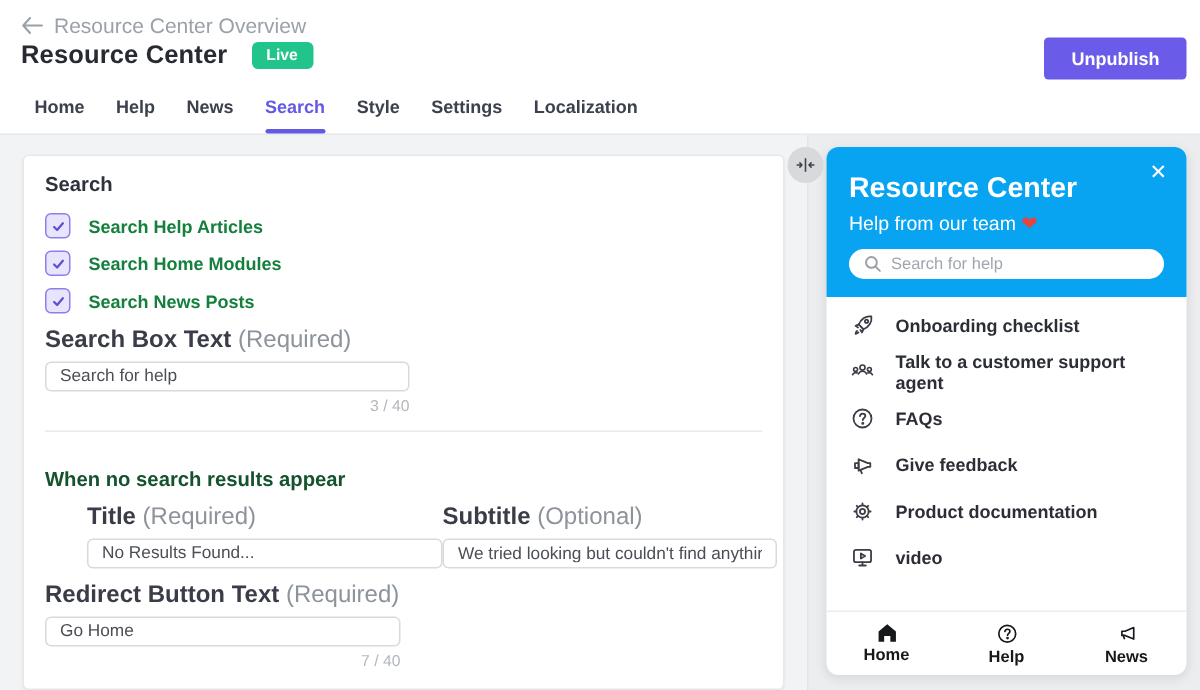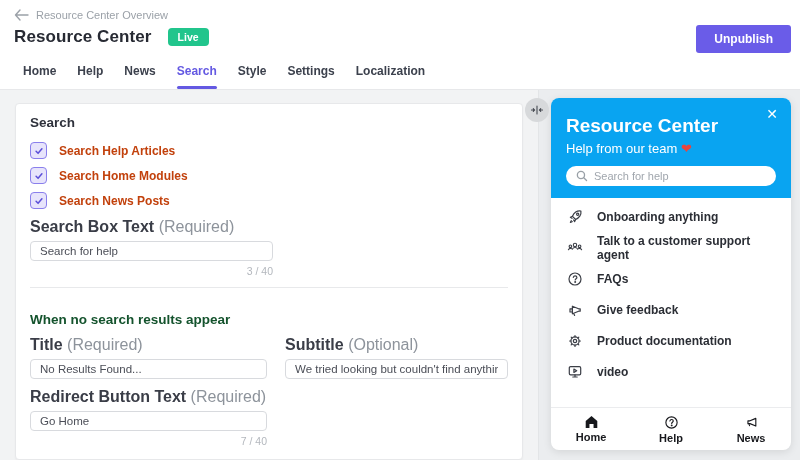--- a/index.html
+++ b/index.html
@@ -3,48 +3,48 @@
 <meta charset="utf-8">
 <style>
   html,body{margin:0;padding:0;}
   body{
     width:800px;height:460px;overflow:hidden;background:#fff;
     font-family:"Liberation Sans","DejaVu Sans",sans-serif;
     -webkit-font-smoothing:antialiased;color:#2c2f38;position:relative;
   }
   
   .app-header{position:absolute;top:0;left:0;right:0;height:90px;background:#fff;border-bottom:1px solid #e7e8ea;box-sizing:border-box;}
-  .breadcrumb-row{position:absolute;top:9px;left:14px;display:flex;align-items:center;gap:7px;color:#9ba1a8;font-size:11px;cursor:pointer;}
+  .breadcrumb-row{position:absolute;top:9px;left:14px;display:flex;align-items:center;gap:7px;color:#9ba1a8;font-size:14px;cursor:pointer;}
   .breadcrumb-row svg{display:block;}
   .title-row{position:absolute;top:27px;left:14px;display:flex;align-items:center;}
   .page-title{font-size:17px;font-weight:700;color:#272a33;letter-spacing:.1px;}
   .live-badge{margin-left:16px;background:#21c58c;color:#fff;font-size:10.5px;font-weight:700;padding:3px 10px;border-radius:4px;line-height:12px;}
   .unpublish-btn{position:absolute;top:25px;right:9px;background:#6a5ce8;color:#fff;border:none;border-radius:3px;font-size:12px;font-weight:600;padding:7px 18px;cursor:pointer;font-family:inherit;}
   .tabs{position:absolute;left:23px;bottom:0;display:flex;gap:21px;}
   .tab{font-size:12px;font-weight:700;color:#3c414d;padding-bottom:11px;position:relative;cursor:pointer;}
   .tab.active{color:#6459e2;}
   .tab.active::after{content:"";position:absolute;left:0;right:0;bottom:0;height:3px;background:#6459e2;border-radius:2px;}
   
   .main{position:absolute;top:90px;left:0;right:0;bottom:0;background:#f2f3f4;}
   .right-panel{position:absolute;top:0;bottom:0;left:538px;right:0;background:#ebedef;border-left:1px solid #e3e5e7;}
   
   .editor-card{position:absolute;left:15px;top:13px;width:508px;background:#fff;border:1px solid #e7e8ea;border-radius:4px;box-shadow:0 1px 2px rgba(0,0,0,.04);box-sizing:border-box;padding:11px 14px 12px;}
   .card-heading{font-size:13.5px;font-weight:700;color:#2f323c;margin:0 0 12px;}
   .check-row{display:flex;align-items:center;margin-bottom:8px;cursor:pointer;}
   .checkbox{width:15px;height:15px;border-radius:4px;background:#e7e4fb;border:1px solid #8a7fec;display:flex;align-items:center;justify-content:center;flex:none;}
   .checkbox svg{display:block;}
-  .check-label{margin-left:12px;font-size:12px;font-weight:700;color:#c2410c;}
+  .check-label{margin-left:12px;font-size:12px;font-weight:700;color:#15803d;}
   .field-label{font-size:16px;font-weight:700;color:#3a3d47;margin:9px 0 5px;}
   .field-label .req{color:#8d939b;font-weight:400;}
   .text-input{height:20px;border:1px solid #d8dade;border-radius:4px;padding:0 9px;font-size:11.5px;color:#4b4e57;box-sizing:border-box;background:#fff;font-family:inherit;outline:none;display:block;}
   .counter{font-size:10.5px;color:#b3b7bd;margin-top:4px;text-align:right;}
   .divider{height:1px;background:#e8e9eb;margin:10px 0 0;}
   .section2-heading{font-size:13.5px;font-weight:700;color:#14532d;margin:24px 0 0;}
   .two-col{display:flex;}
-  .col-left{width:257px;}
+  .col-left{width:257px;margin-left:28px;}
   .col-right{width:223px;}
   .w243{width:243px;} .w237{width:237px;} .w223{width:223px;}
   
   .drag-handle{position:absolute;left:525px;top:8px;width:24px;height:24px;border-radius:50%;background:#d7d9db;display:flex;align-items:center;justify-content:center;cursor:ew-resize;z-index:3;}
   
   .preview-card{position:absolute;left:12px;top:8px;width:240px;height:352px;background:#fff;border-radius:8px;box-shadow:0 2px 8px rgba(0,0,0,.10);}
   .rc-header{height:92px;background:#09a4f1;border-radius:8px 8px 0 0;padding:8px 15px 0;position:relative;box-sizing:content-box;}
   .rc-close{position:absolute;top:9px;right:13px;color:#fff;font-size:14px;font-weight:700;cursor:pointer;line-height:14px;}
   .rc-title{color:#fff;font-size:19px;font-weight:700;margin-top:9px;line-height:22px;}
   .rc-subtitle{color:#fff;font-size:13px;margin-top:4px;line-height:16px;}
@@ -114,21 +114,21 @@
 
       <div class="module-list">
         <div class="module-row">
           <span class="module-icon">
             <svg width="16" height="16" viewBox="0 0 16 16" fill="none" stroke="#3b3e46" stroke-width="1.2" stroke-linecap="round" stroke-linejoin="round">
                 <path d="M8.7 3.1c1.8-1.2 3.9-1.3 5.2-1.1.2 1.3.1 3.4-1.1 5.2-1 1.5-2.5 2.7-4.2 3.3L5.5 7.3c.6-1.7 1.8-3.2 3.2-4.2z"></path>
                 <circle cx="10.7" cy="5.2" r="1.1"></circle>
                 <path d="M5.5 7.3L3.4 8.2 5 9.3M8.6 10.5l-.9 2.1-1.1-1.6M4.3 11.6c-.6.6-.9 1.9-.9 1.9s1.3-.3 1.9-.9"></path>
               </svg>
           </span>
-          <span class="module-label">Onboarding anything</span>
+          <span class="module-label">Onboarding checklist</span>
         </div>
         <div class="module-row">
           <span class="module-icon">
             <svg width="16" height="16" viewBox="0 0 16 16" fill="none" stroke="#3b3e46" stroke-width="1.1" stroke-linecap="round">
                 <circle cx="8" cy="5" r="1.7"></circle>
                 <path d="M5.3 9.3c.5-1.1 1.5-1.8 2.7-1.8s2.2.7 2.7 1.8"></path>
                 <circle cx="3.4" cy="6.3" r="1.3"></circle>
                 <path d="M1.4 9.8c.4-.9 1.1-1.4 2-1.4.3 0 .7.1 1 .2"></path>
                 <circle cx="12.6" cy="6.3" r="1.3"></circle>
                 <path d="M14.6 9.8c-.4-.9-1.1-1.4-2-1.4-.3 0-.7.1-1 .2"></path>

